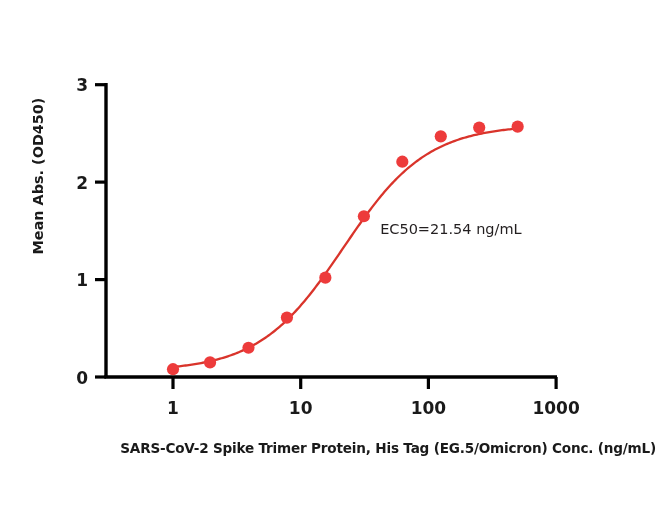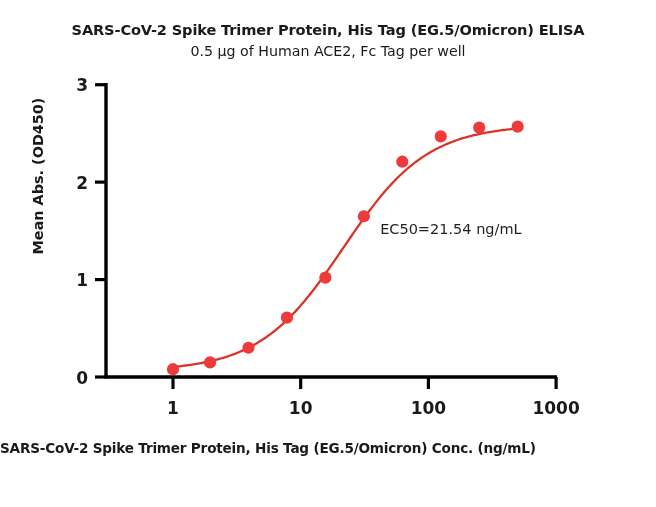--- a/index.html
+++ b/index.html
@@ -62,21 +62,21 @@
     font-size: 14.4px;
     font-weight: bold;
     color: #1a1a1a;
     white-space: nowrap;
   }
   .xlabel {
     position: absolute;
     left: 0;
     top: 440px;
     width: 656px;
-    text-align: left;
+    text-align: right;
     font-size: 13.6px;
     font-weight: bold;
     letter-spacing: -0.2px;
     color: #1a1a1a;
     white-space: nowrap;
   }
   .tick-text {
     font-family: "DejaVu Sans", "Liberation Sans", sans-serif;
     font-size: 17px;
     font-weight: bold;
@@ -87,24 +87,20 @@
     font-size: 14.5px;
     font-weight: normal;
     fill: #231f20;
   }
 </style>
 </head>
 <body>
 
 <div id="figure">
 
-  <div class="title-block">
-    <div class="chart-title">SARS-CoV-2 Spike Trimer Protein, His Tag (EG.5/Omicron) ELISA</div>
-    <div class="chart-subtitle">0.5 μg of Human ACE2, Fc Tag per well</div>
-  </div>
 
   <div class="plot-wrap">
 
     <svg class="plot" width="656" height="507" viewBox="0 0 656 507">
 
       <line x1="106" y1="83" x2="106" y2="377" stroke="#000000" stroke-width="3.4"></line>
       <line x1="104.3" y1="377" x2="557" y2="377" stroke="#000000" stroke-width="3.4"></line>
 
       <line x1="95" y1="84.7" x2="106" y2="84.7" stroke="#000000" stroke-width="3.2"></line>
       <line x1="95" y1="182.1" x2="106" y2="182.1" stroke="#000000" stroke-width="3.2"></line>

